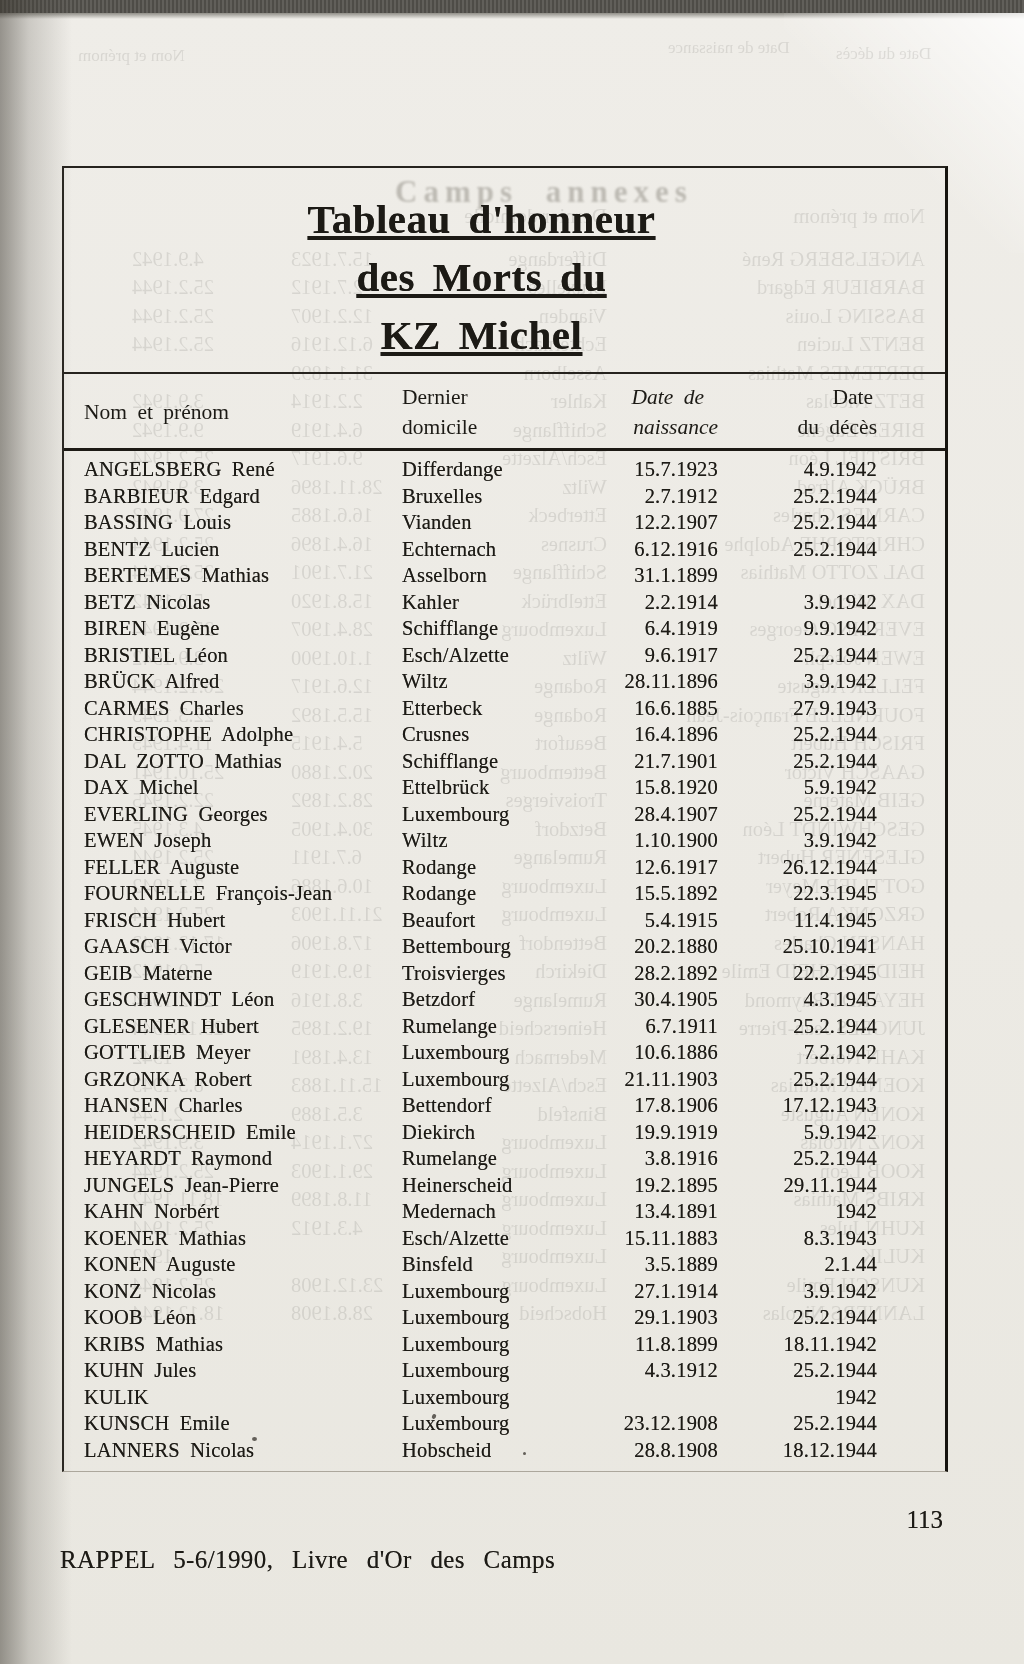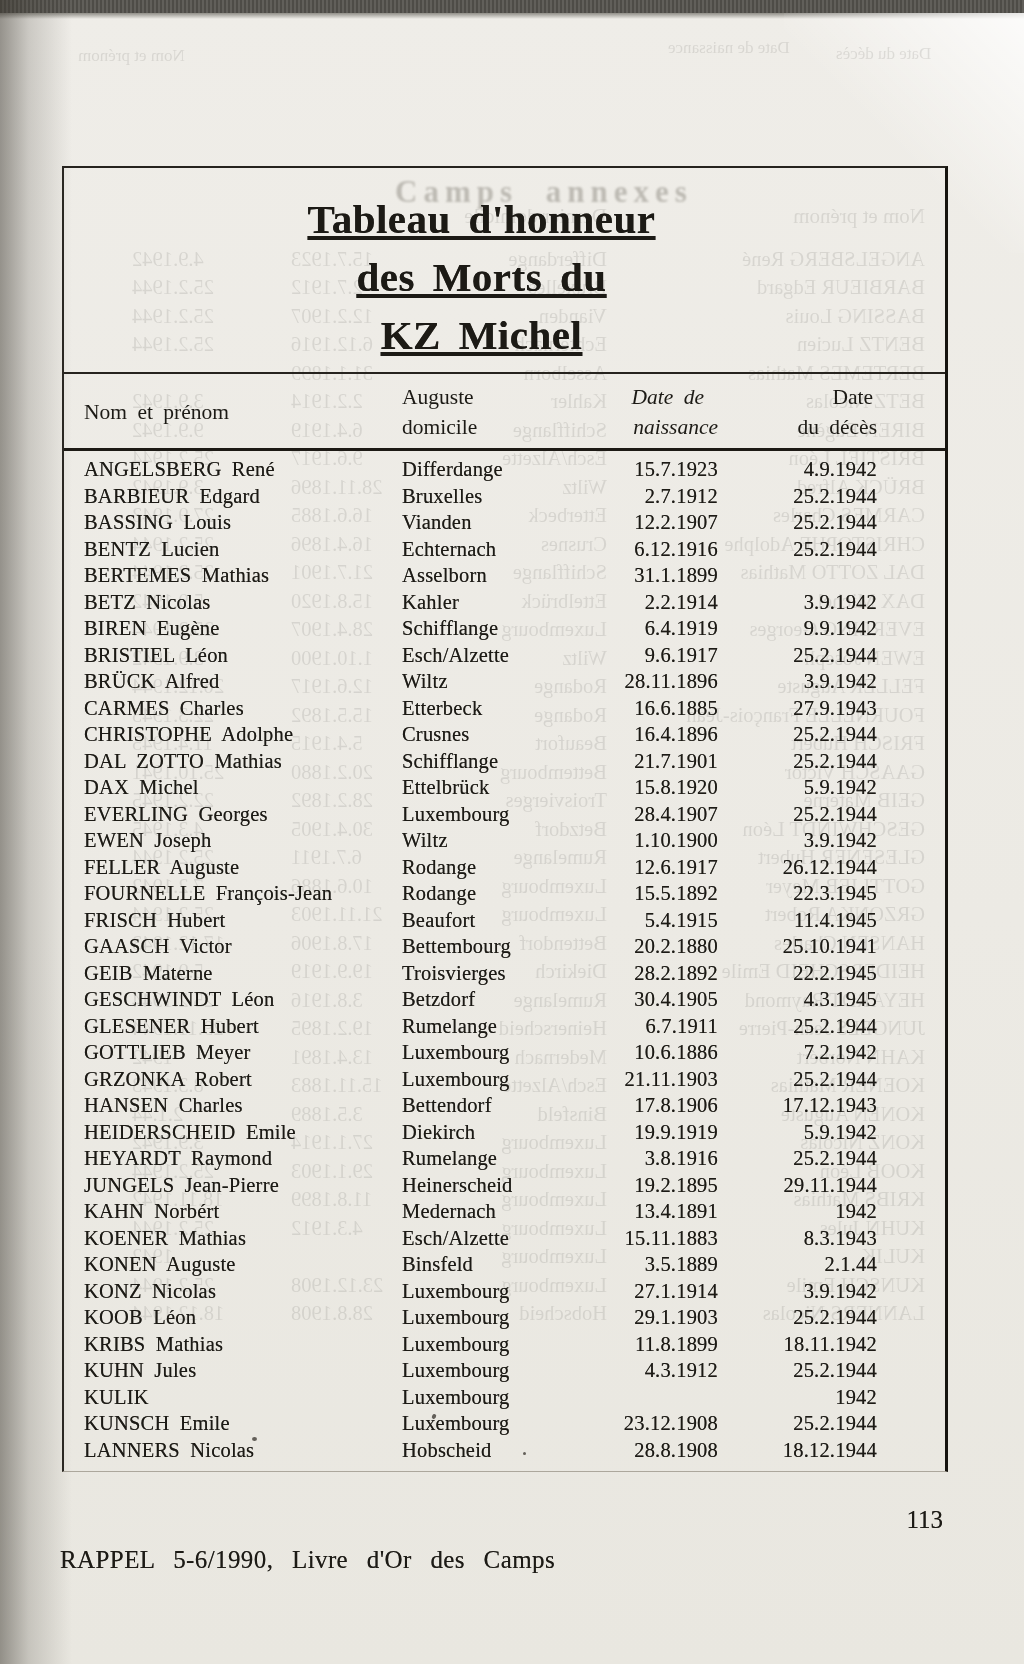--- a/index.html
+++ b/index.html
@@ -373,21 +373,21 @@
       <div>Tableau d'honneur</div>
       <div>des Morts du</div>
       <div>KZ Michel</div>
     </div>
 
     <div class="hr1"></div>
 
     <div class="thead">
       <div class="th-name">Nom et prénom</div>
       <div class="th2">
-        <div class="l1">Auguste</div>
+        <div class="l1">Dernier</div>
         <div class="l2">domicile</div>
       </div>
       <div class="th2 th-birth">
         <div class="l1">Date de</div>
         <div class="l2">naissance</div>
       </div>
       <div class="th2 th-death">
         <div class="l1">Date</div>
         <div class="l2">du décès</div>
       </div>

